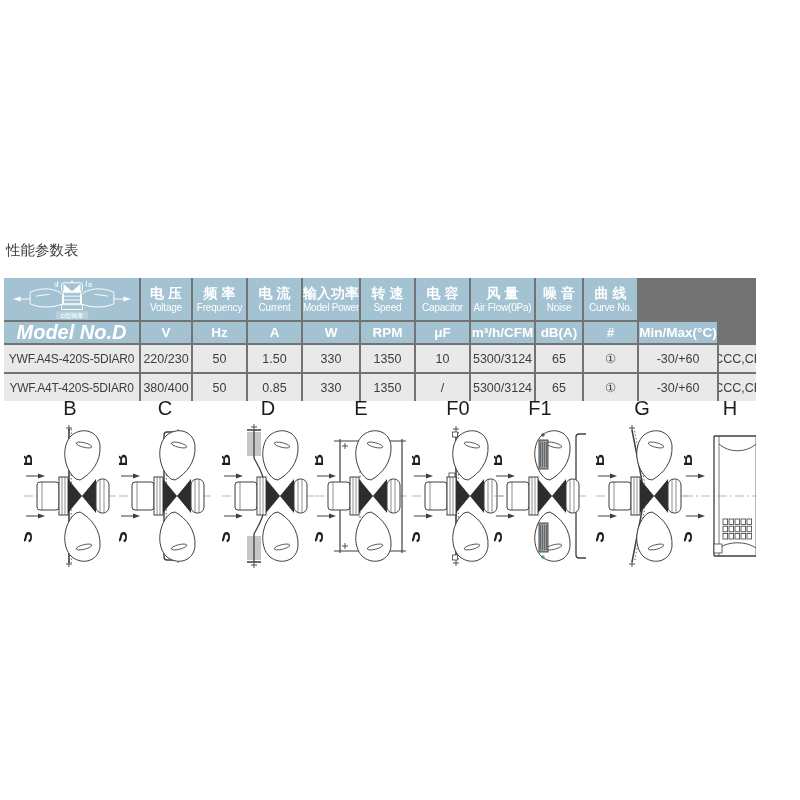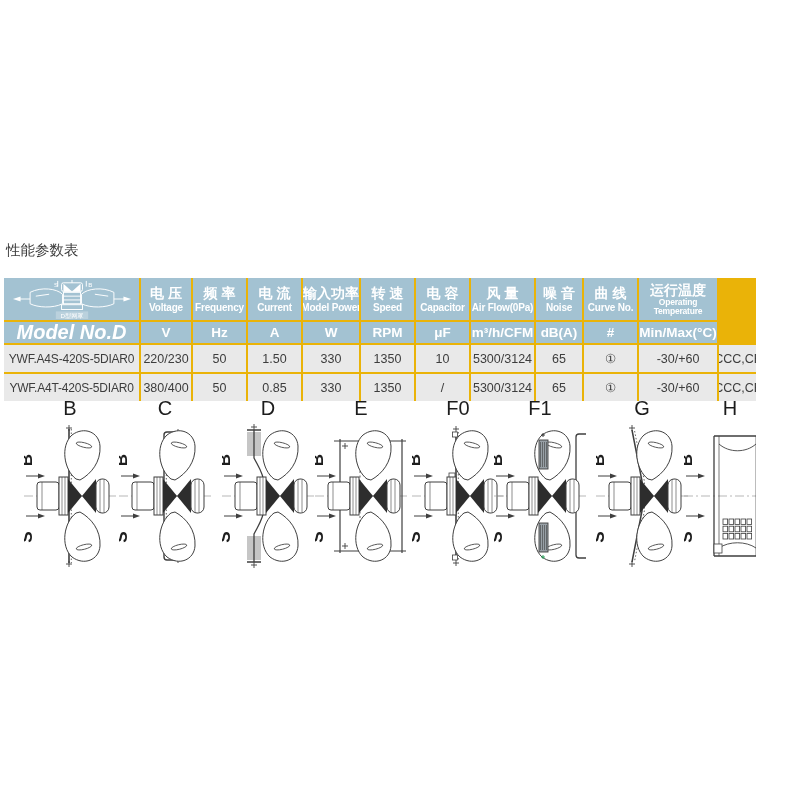--- a/index.html
+++ b/index.html
@@ -2,27 +2,27 @@
 <html><head>
 <meta charset="utf-8">
 <style>
   html,body{margin:0;padding:0;background:#fff;}
   #page{position:relative;width:756px;height:800px;background:#fff;overflow:hidden;
         font-family:"Liberation Sans",sans-serif;}
   #doc-title{position:absolute;left:6px;top:241px;font-size:14.5px;color:#3b3b3b;}
   
   #spec-table{position:absolute;left:4px;top:278px;width:788px;display:grid;
     grid-template-columns:135px 50px 53px 53px 56px 53px 53px 63px 46px 53px 78px 73px;
-    grid-template-rows:42px 21px 27px 27px;gap:2px;background:#eab308;}
+    grid-template-rows:42px 21px 27px 27px;gap:2px;background:#737373;}
   .cell{display:flex;flex-direction:column;align-items:center;justify-content:center;
     text-align:center;overflow:hidden;}
   .hd{background:#a3c2d2;color:#fff;}
   .dt{background:#e9e9e9;color:#3d3d3d;font-size:12.5px;justify-content:center;}
   .cn{font-size:14px;font-weight:700;line-height:1.15;white-space:nowrap;}
-  .en{font-size:10px;font-weight:700;line-height:1.1;letter-spacing:-0.2px;white-space:nowrap;}
+  .en{font-size:10px;font-weight:400;line-height:1.1;letter-spacing:-0.2px;white-space:nowrap;}
   .en.small{font-size:8.5px;white-space:normal;line-height:1.05;}
   .unit{font-size:13.5px;font-weight:700;}
   .model-h{font-size:20px;font-weight:700;font-style:italic;}
   .model-v{font-size:12px;font-weight:500;letter-spacing:-0.2px;}
   .appr-en{font-size:11.5px;font-weight:700;}
   .logo-cell{padding:1px 0;}
   
   .diagram-item{position:absolute;top:396px;width:92px;}
   .diagram-item .dlabel{text-align:center;font-size:20px;color:#1c1c1c;font-weight:400;
      font-family:"Liberation Sans",sans-serif;height:24px;line-height:24px;}
@@ -95,24 +95,20 @@
       <span class="en">Air Flow(0Pa)</span>
     </div>
     <div class="cell hd" style="grid-area:1/9">
       <span class="cn">噪 音</span>
       <span class="en">Noise</span>
     </div>
     <div class="cell hd" style="grid-area:1/10">
       <span class="cn">曲 线</span>
       <span class="en">Curve No.</span>
     </div>
-    <div class="cell hd" style="grid-area:1/11">
-      <span class="cn">运行温度</span>
-      <span class="en small">Operating Temperature</span>
-    </div>
 
     <div class="cell hd" style="grid-area:2/1">
       <span class="model-h">Model No.D</span>
     </div>
     <div class="cell hd" style="grid-area:2/2">
         <span class="unit">V</span>
       </div>
     <div class="cell hd" style="grid-area:2/3">
         <span class="unit">Hz</span>
       </div>

